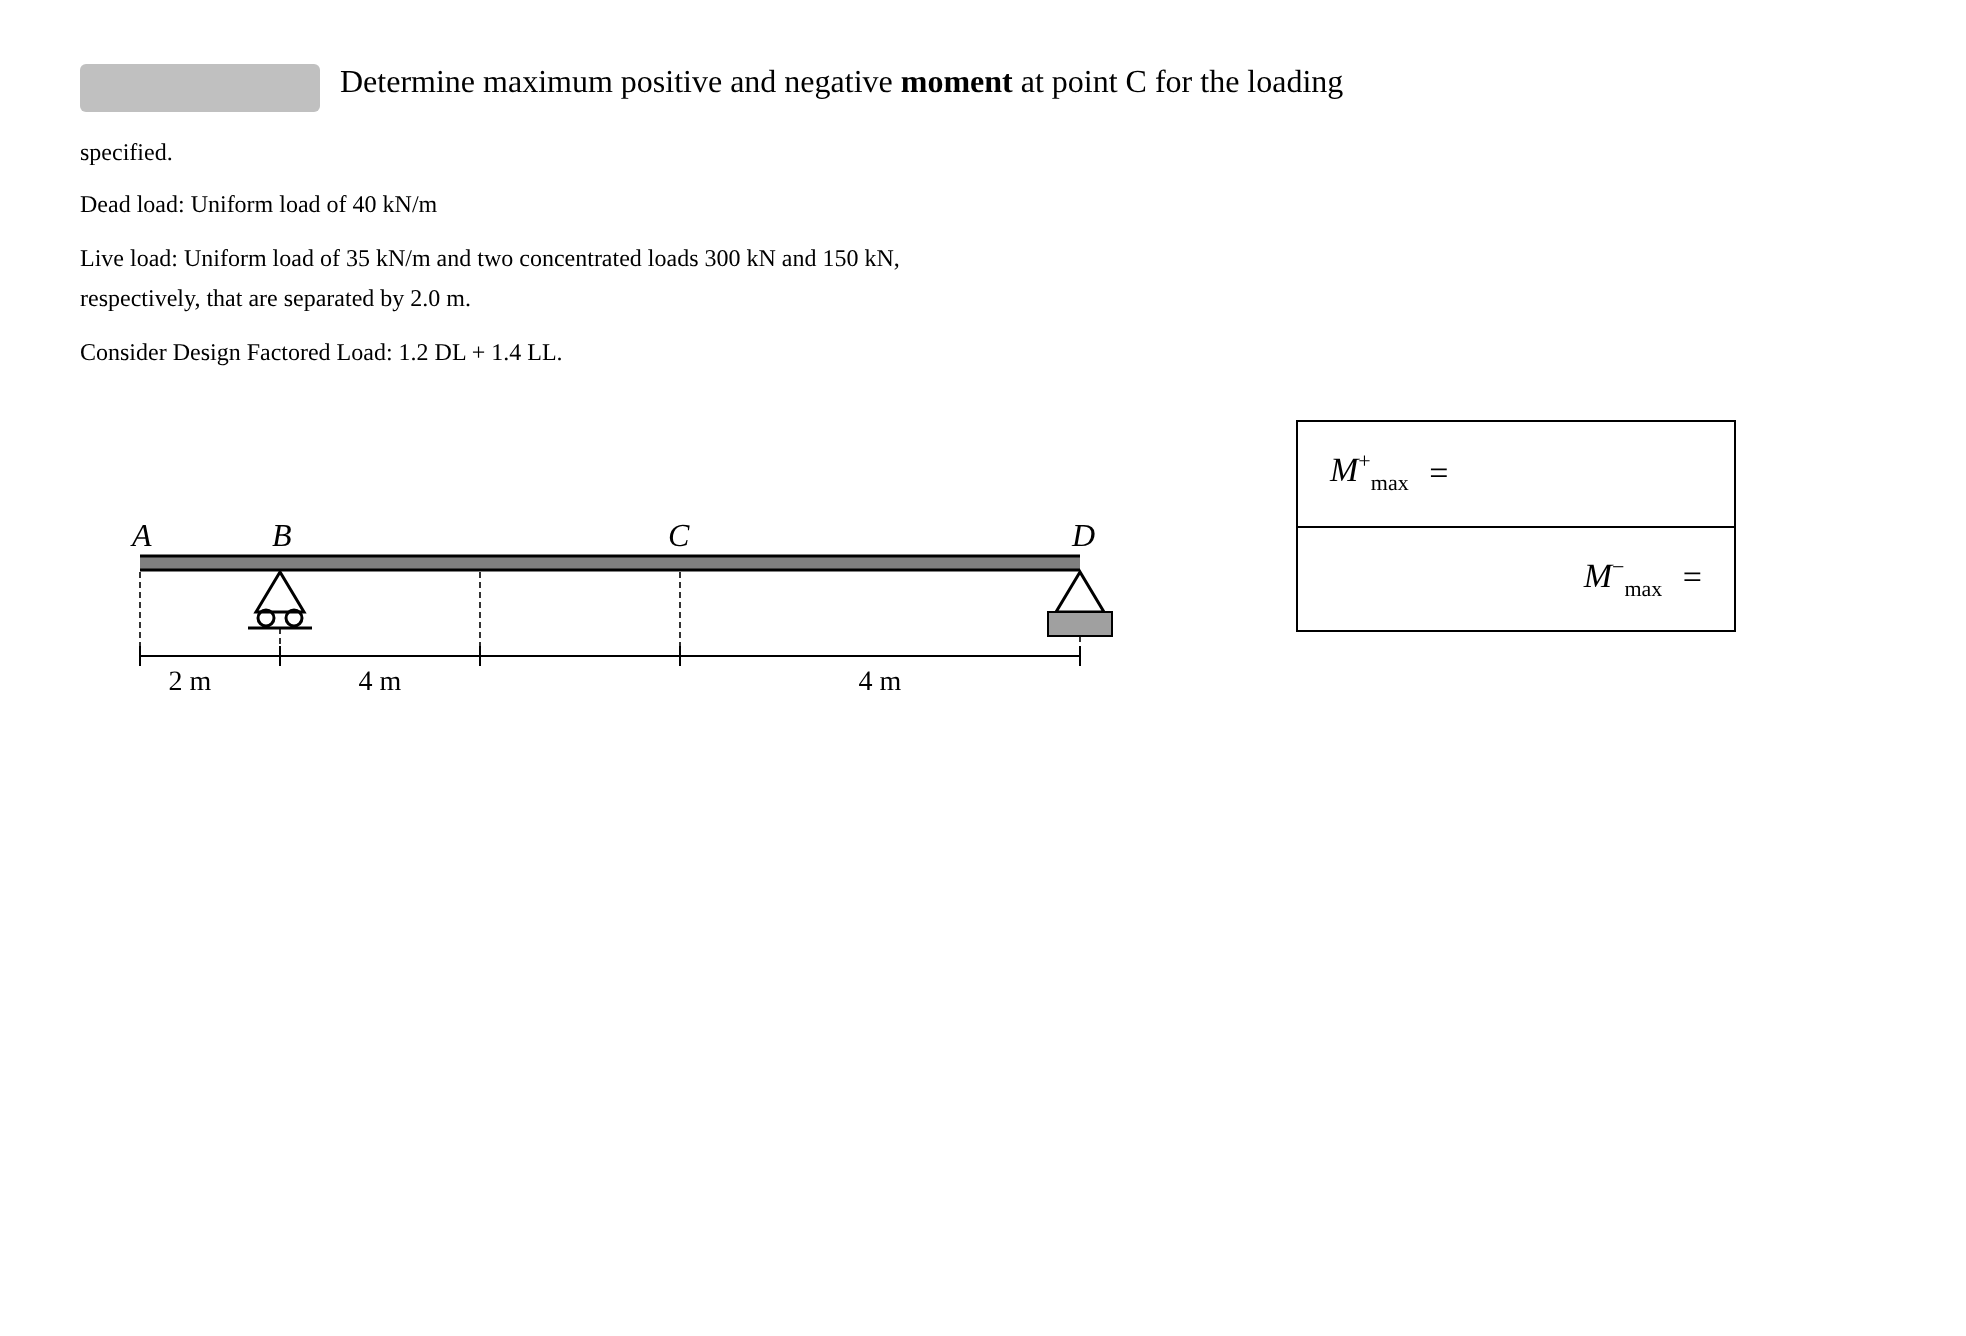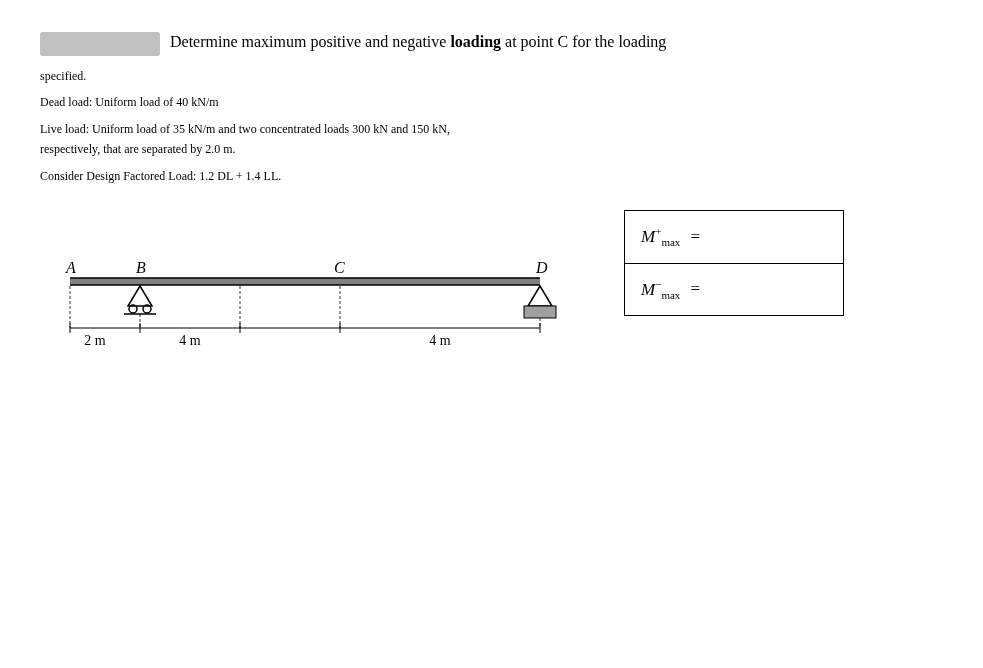--- a/index.html
+++ b/index.html
@@ -51,33 +51,34 @@
       position: relative;
       width: 570px;
       height: 160px;
       flex-shrink: 0;
     }
 
     
     .answer-box {
       border: 1.5px solid #000;
       width: 220px;
-      margin-left: 14px;
+      margin-left: 38px;
       margin-top: 0px;
     }
 
     .answer-row {
       display: flex;
       align-items: center;
       padding: 14px 16px;
       min-height: 52px;
     }
 
     .answer-row + .answer-row {
       border-top: 1.5px solid #000;
+      justify-content: flex-end;
     }
 
     .answer-label {
       font-size: 17px;
       white-space: nowrap;
     }
 
     .answer-label sup {
       font-size: 11px;
     }
@@ -97,21 +98,21 @@
       top: 0;
       left: 0;
     }
   </style>
 </head>
 <body>
 
 <div class="header-row">
   <div class="gray-box"></div>
   <div class="header-text">
-    Determine maximum positive and negative <b>loading</b> at point C for the loading
+    Determine maximum positive and negative <b>moment</b> at point C for the loading
   </div>
 </div>
 
 <div class="problem-text">specified.</div>
 
 <div class="problem-text">Dead load: Uniform load of 40 kN/m</div>
 
 <div class="problem-text">
   Live load:  Uniform load of 35 kN/m  and  two  concentrated  loads  300 kN  and  150 kN,<br>
   respectively, that are separated by 2.0 m.

